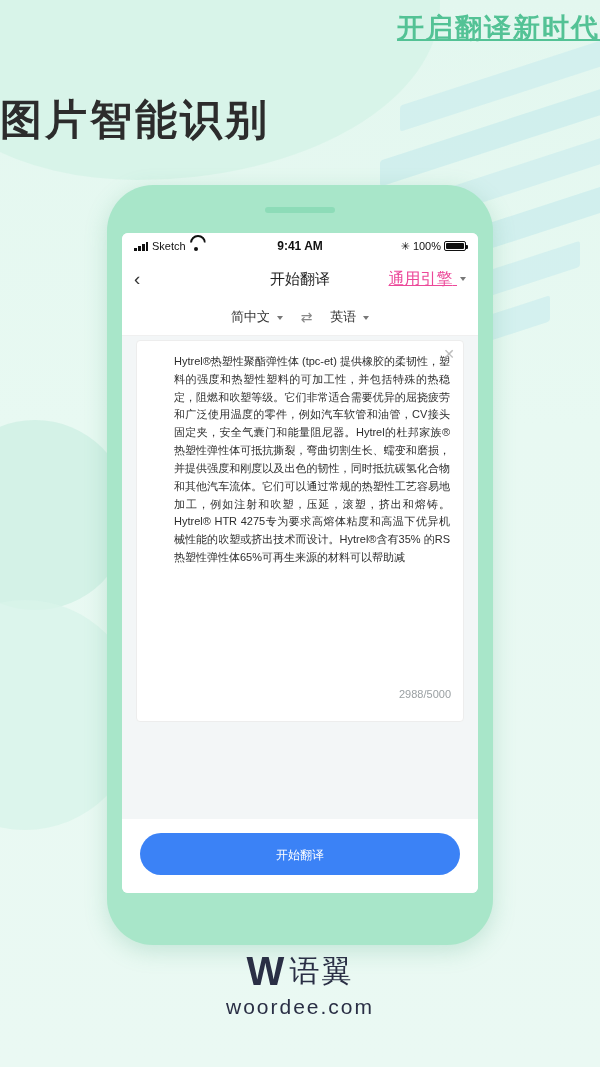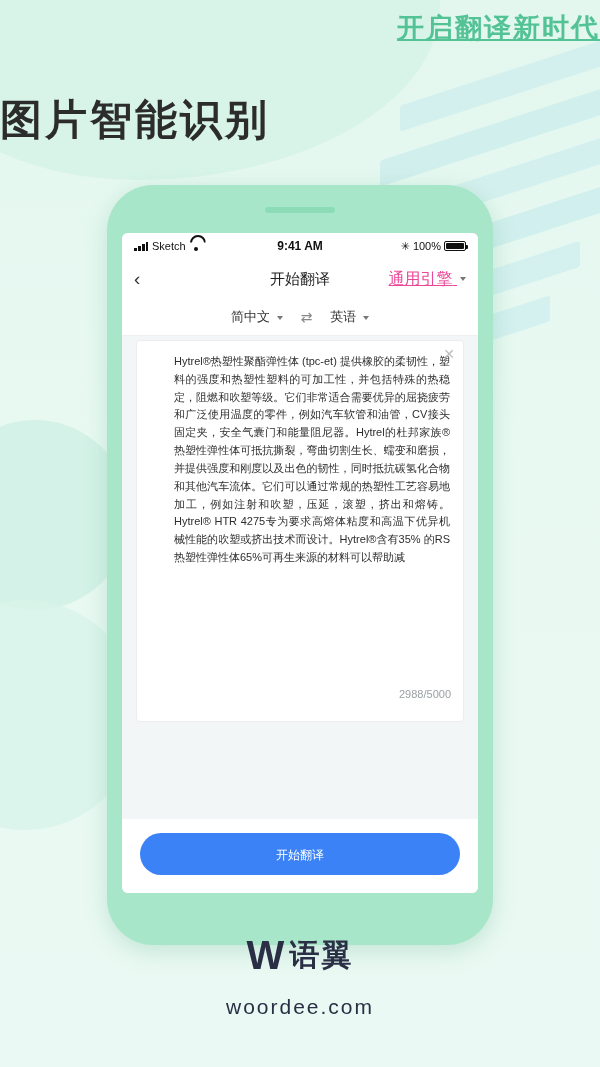--- a/index.html
+++ b/index.html
@@ -335,27 +335,27 @@
   }
   .logo-mark {
     font-size: 40px;
     font-weight: bold;
     color: #2a2f45;
     letter-spacing: -3px;
     line-height: 1;
   }
   .logo-cn {
     font-size: 30px;
-    font-weight: bold;
+    font-weight: normal;
     color: #2a2f45;
     letter-spacing: 2px;
     line-height: 1;
   }
   .logo-url {
-    margin-top: 20px;
+    margin-top: 4px;
     font-size: 21px;
     color: #2a2f45;
     letter-spacing: 2px;
   }
   .watermark {
     position: absolute;
     bottom: 22px;
     left: 0;
     width: 600px;
     text-align: center;

